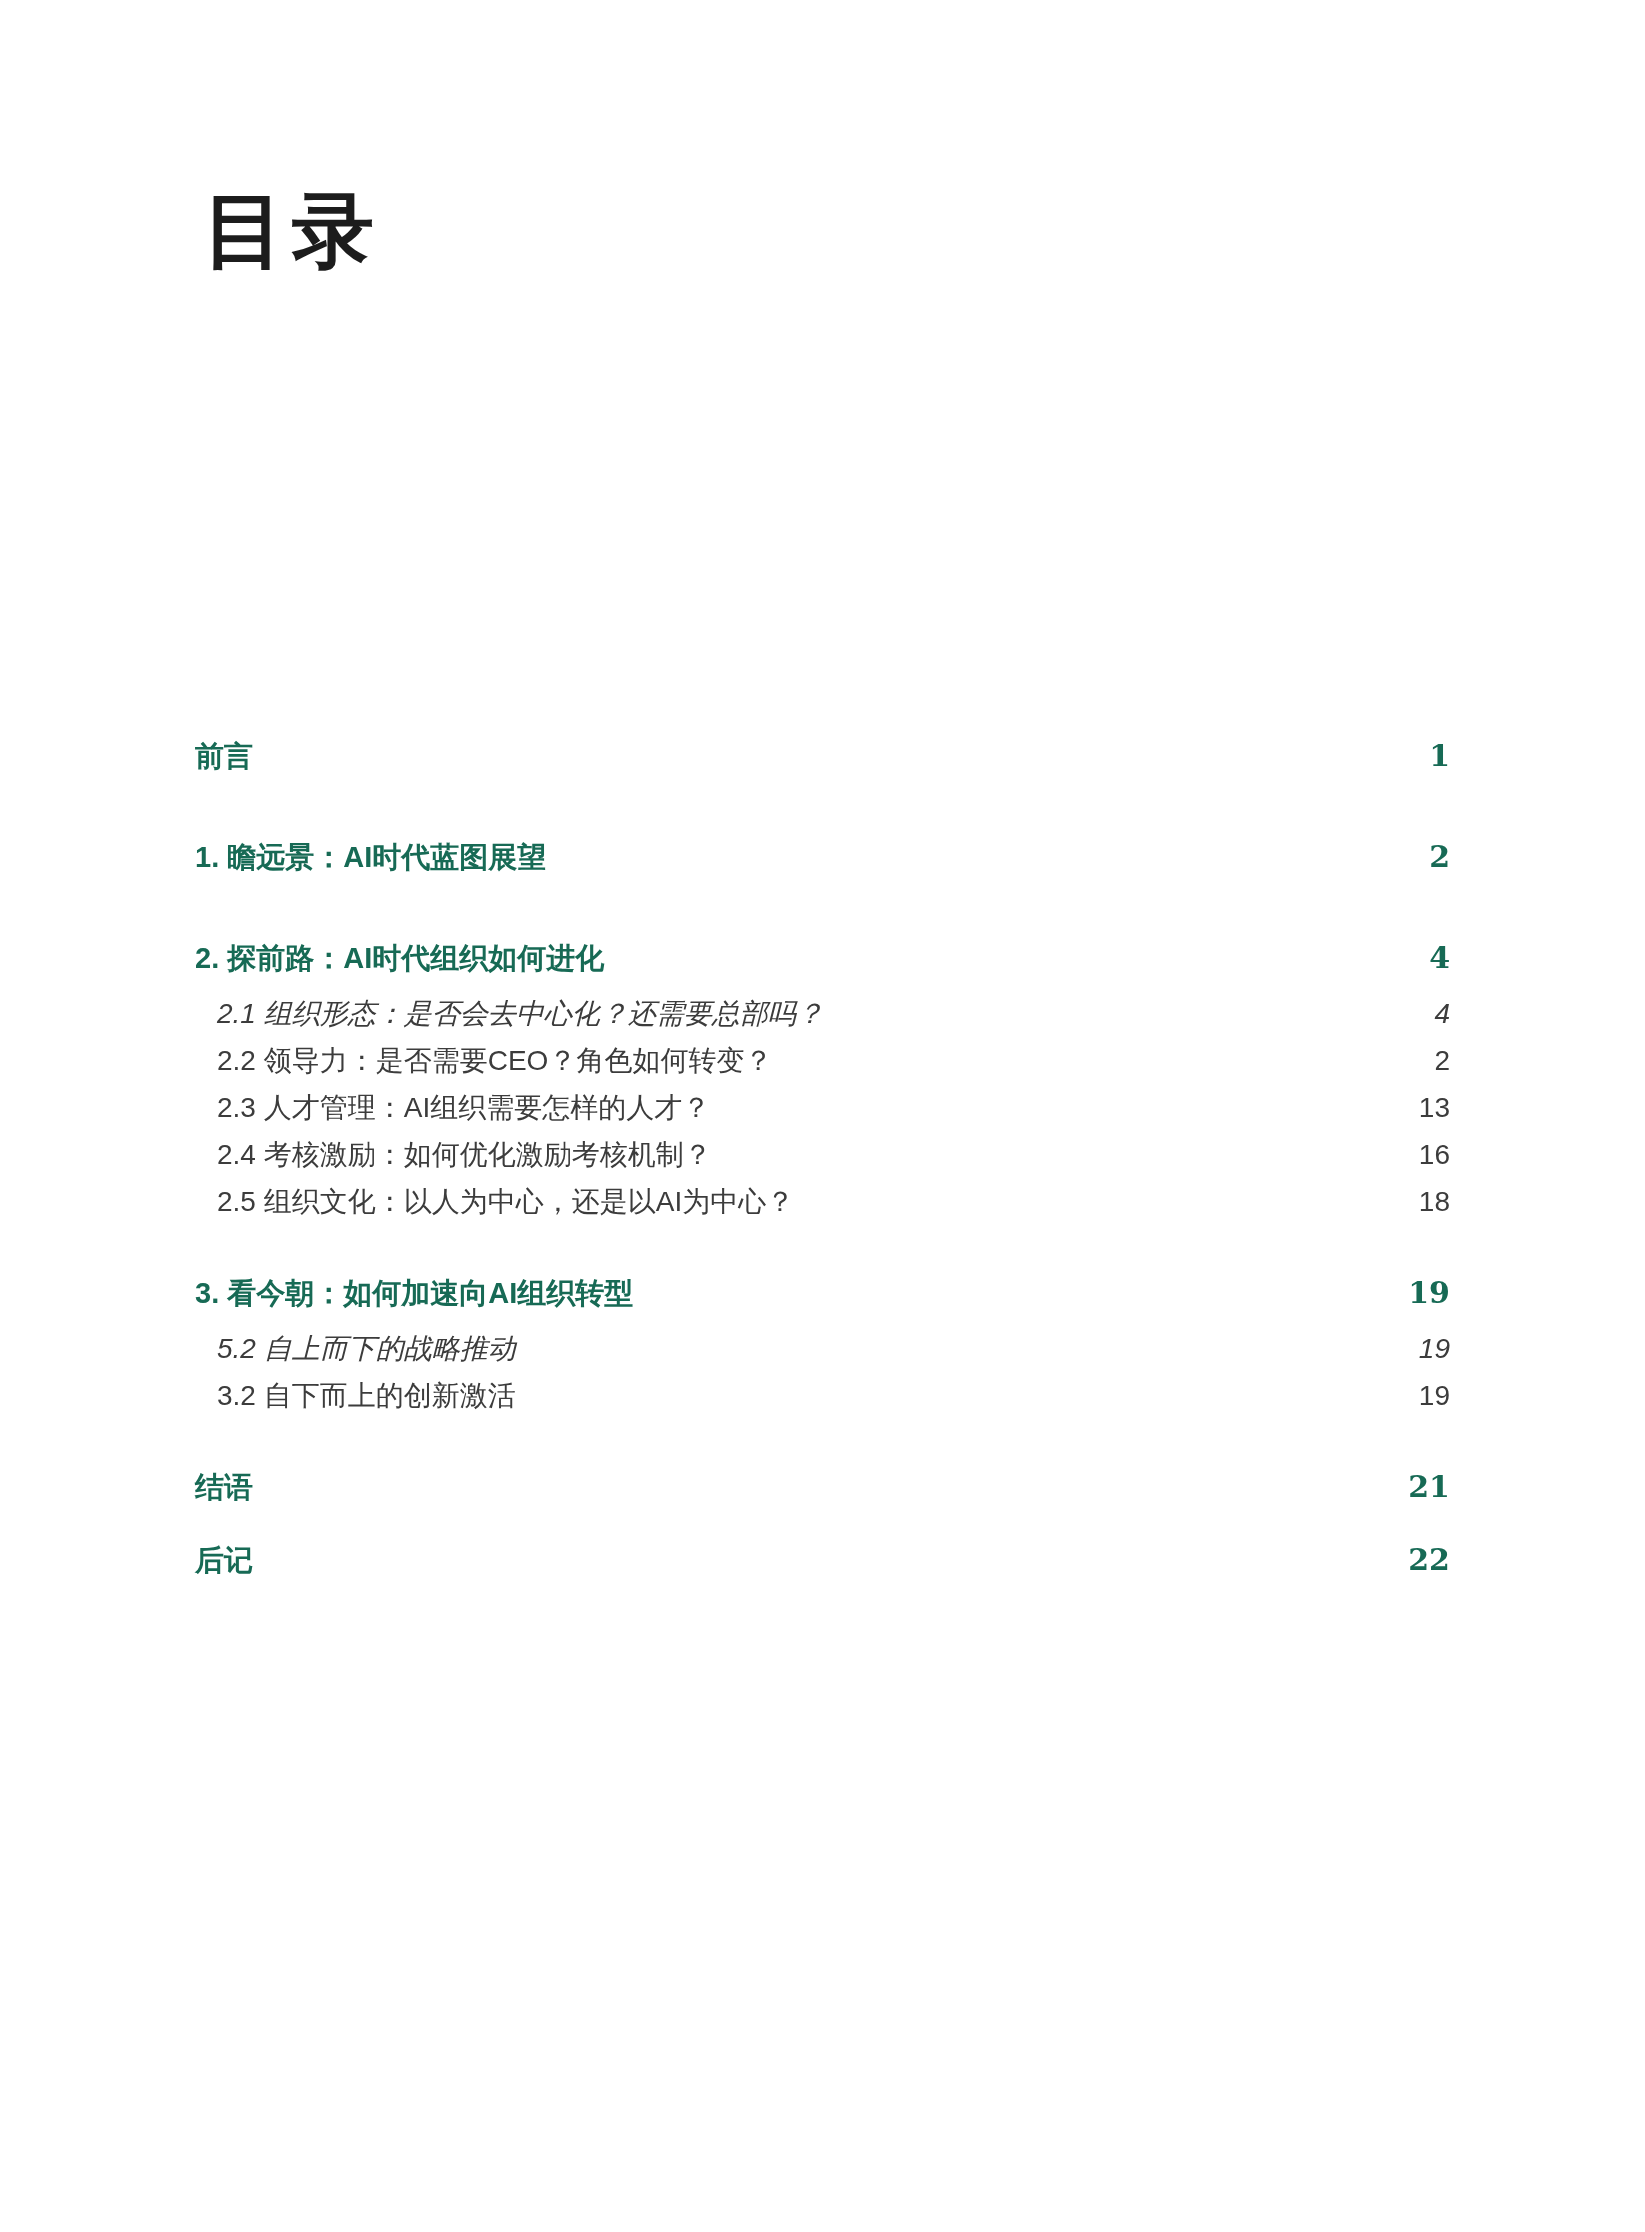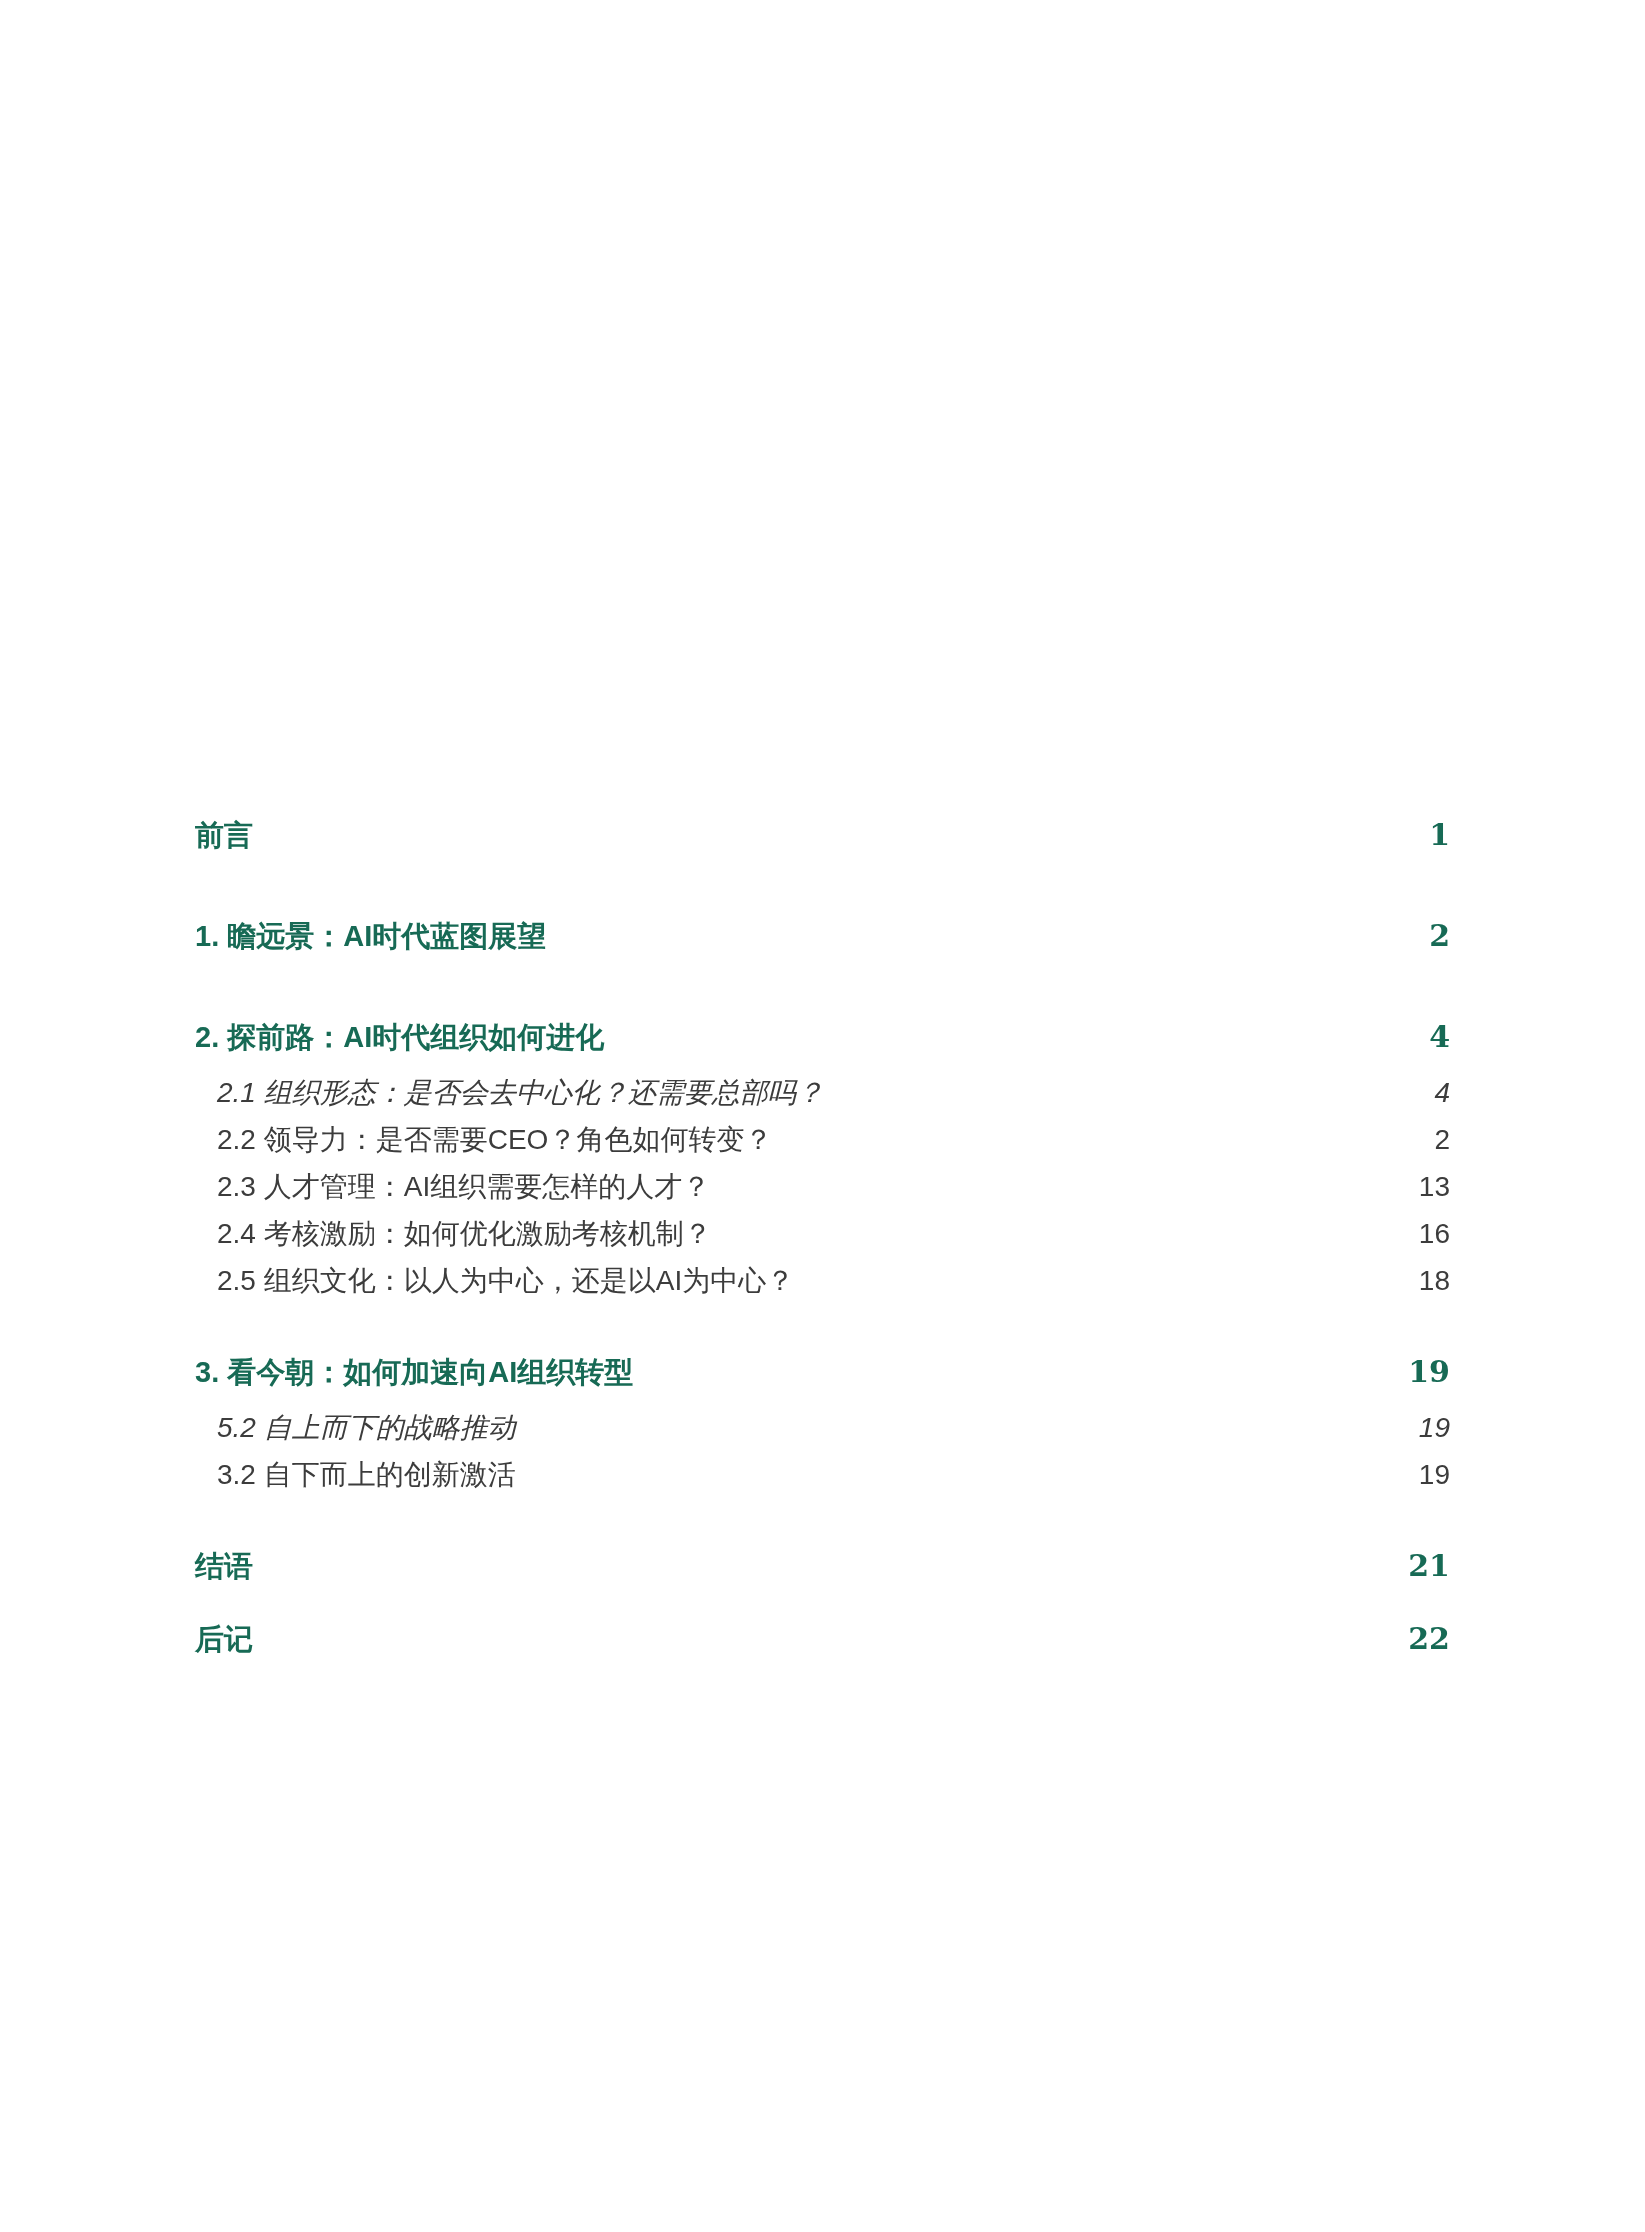--- a/index.html
+++ b/index.html
@@ -23,21 +23,21 @@
     font-family: "DejaVu Serif", "Liberation Serif", serif;
     font-size: 82px;
     line-height: 1.05;
     font-weight: 700;
     color: #1c1c1c;
     letter-spacing: 7px;
   }
   .toc {
     position: absolute;
     left: 195px;
-    top: 817px;
+    top: 738px;
     width: 1255px;
   }
   .toc-row {
     display: flex;
     align-items: baseline;
     justify-content: space-between;
     line-height: 36px;
     cursor: default;
   }
   .toc-label {
@@ -77,20 +77,21 @@
   .mt-b { margin-top: 20px; font-style: italic; }  
   .mt-c { margin-top: 11px; }  
   .mt-d { margin-top: 55px; gap: 6px; }  
   .mt-e { margin-top: 37px; }  
 </style>
 </head>
 <body>
 
 <div class="page">
 
+  <h1 class="doc-title">目录</h1>
 
   <div class="toc">
 
     <div class="toc-row section">
       <span class="toc-label">前言</span>
       <span class="toc-page">1</span>
     </div>
 
     <div class="toc-row section mt-a">
       <span class="toc-label">1. 瞻远景：AI时代蓝图展望</span>

